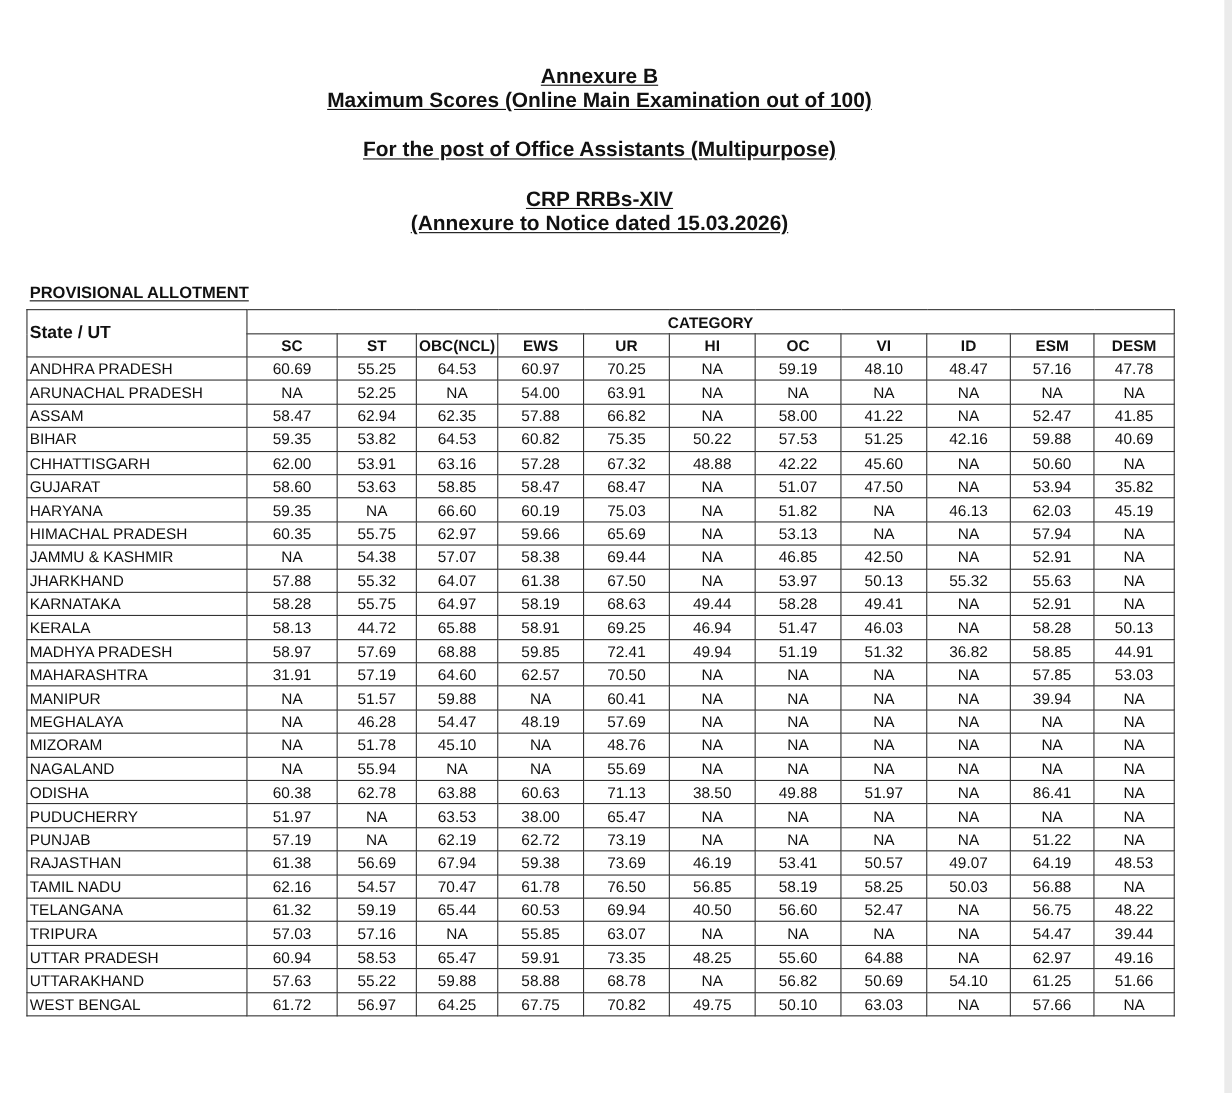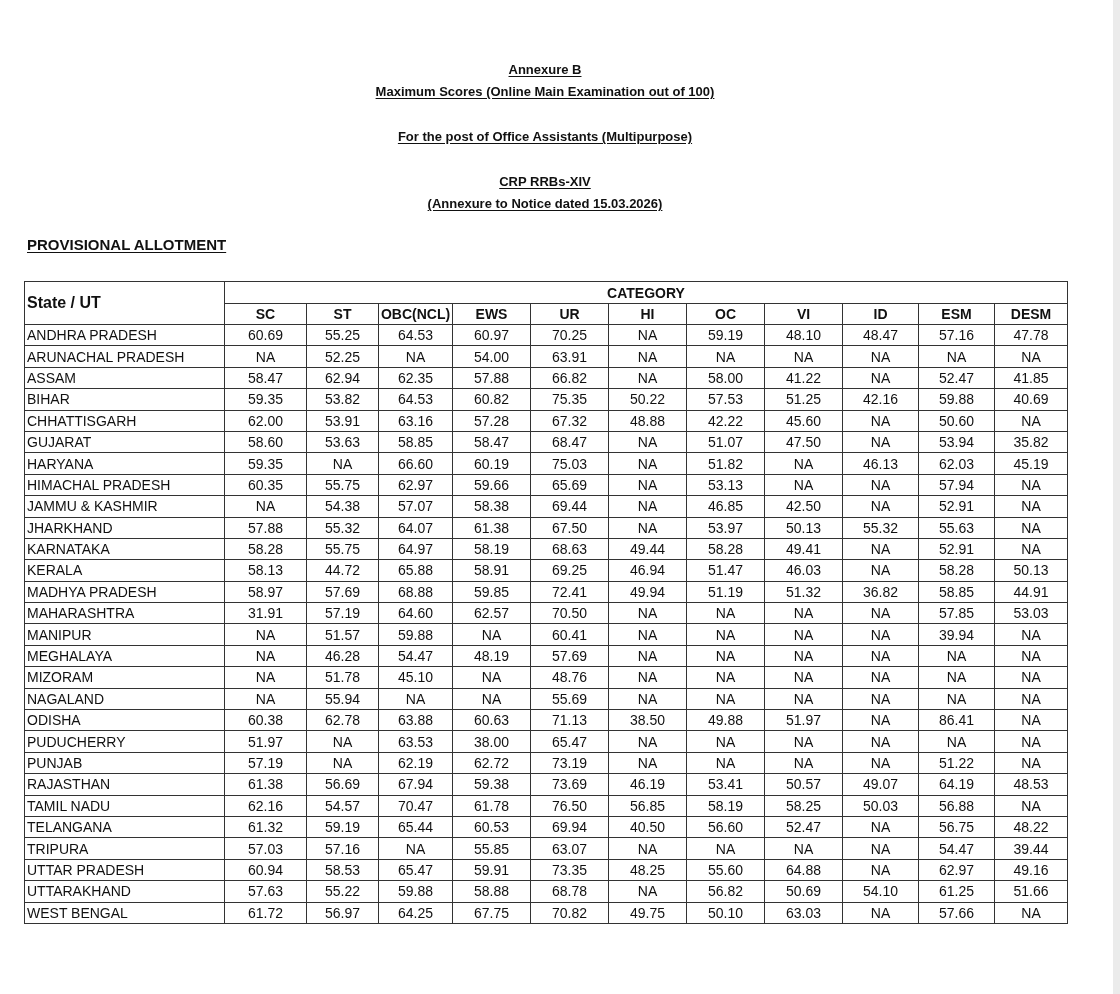--- a/index.html
+++ b/index.html
@@ -22,35 +22,35 @@
       width: 7px;
       height: 994px;
       background: #ebebeb;
     }
     .heading {
       position: absolute;
       left: 0;
       width: 1090px;
       text-align: center;
       font-weight: bold;
-      font-size: 13px;
+      font-size: 19px;
       line-height: 18px;
       text-decoration: underline;
       text-underline-offset: 2px;
       white-space: nowrap;
     }
     .h-annex { top: 61px; }
     .h-max { top: 83px; }
     .h-post { top: 128px; }
     .h-crp { top: 173px; text-align: center; }
     .h-notice { top: 195px; }
     .prov {
       position: absolute;
       left: 27px;
-      top: 236px;
+      top: 258px;
       font-weight: bold;
       font-size: 15px;
       line-height: 18px;
       text-decoration: underline;
       text-underline-offset: 2px;
       white-space: pre;
     }
     table.scores {
       position: absolute;
       left: 24px;

